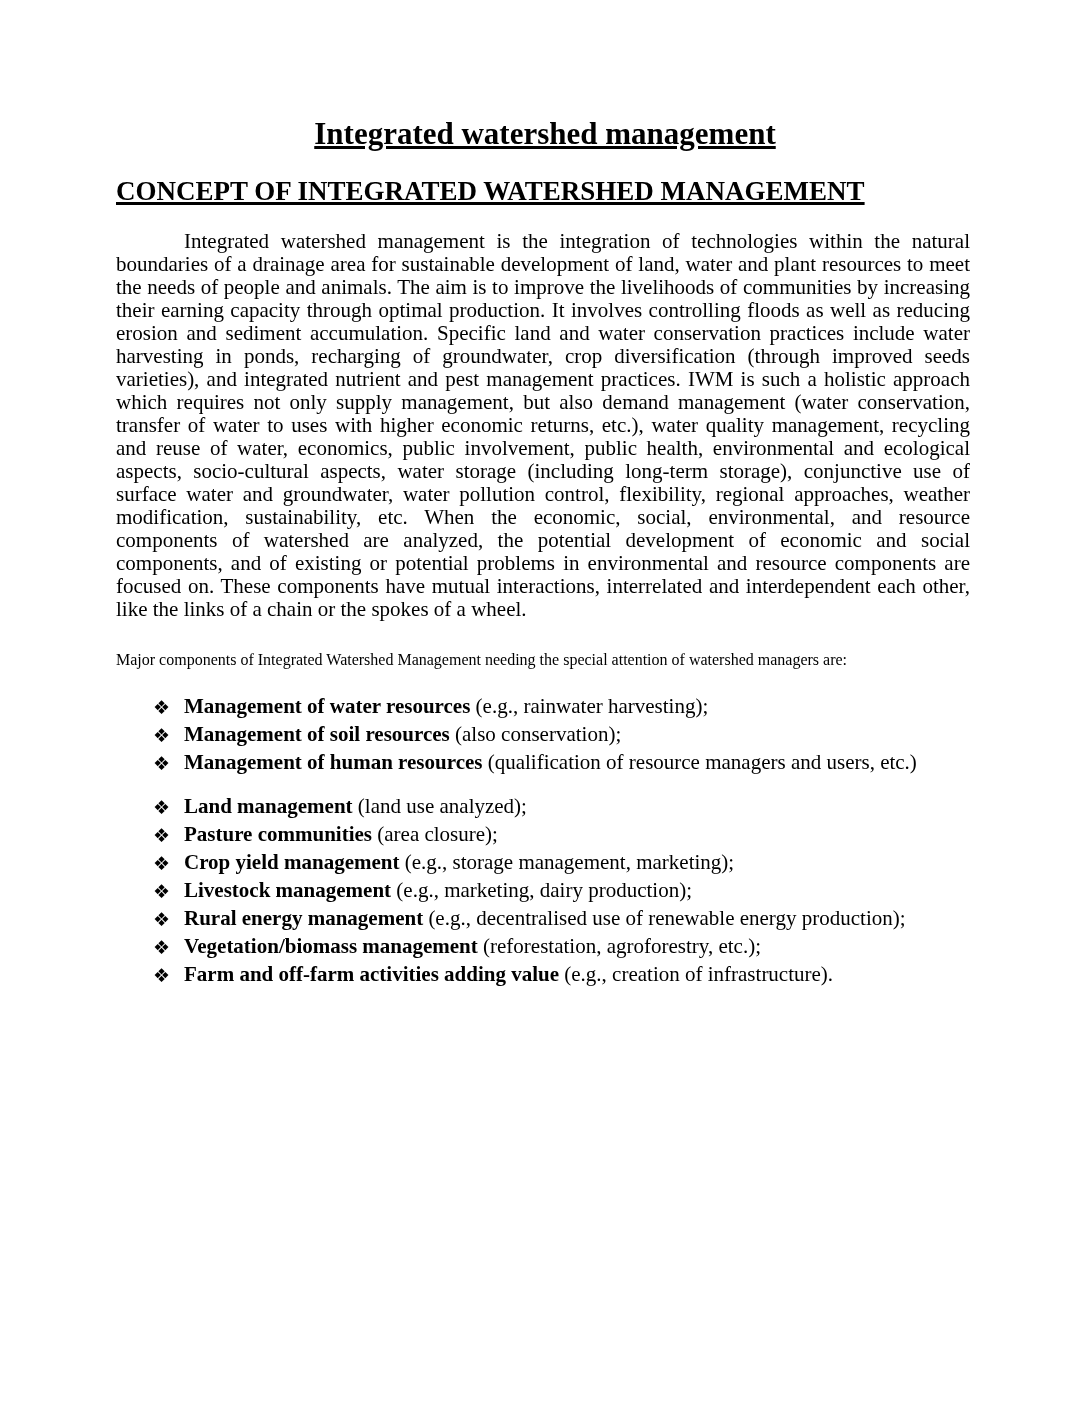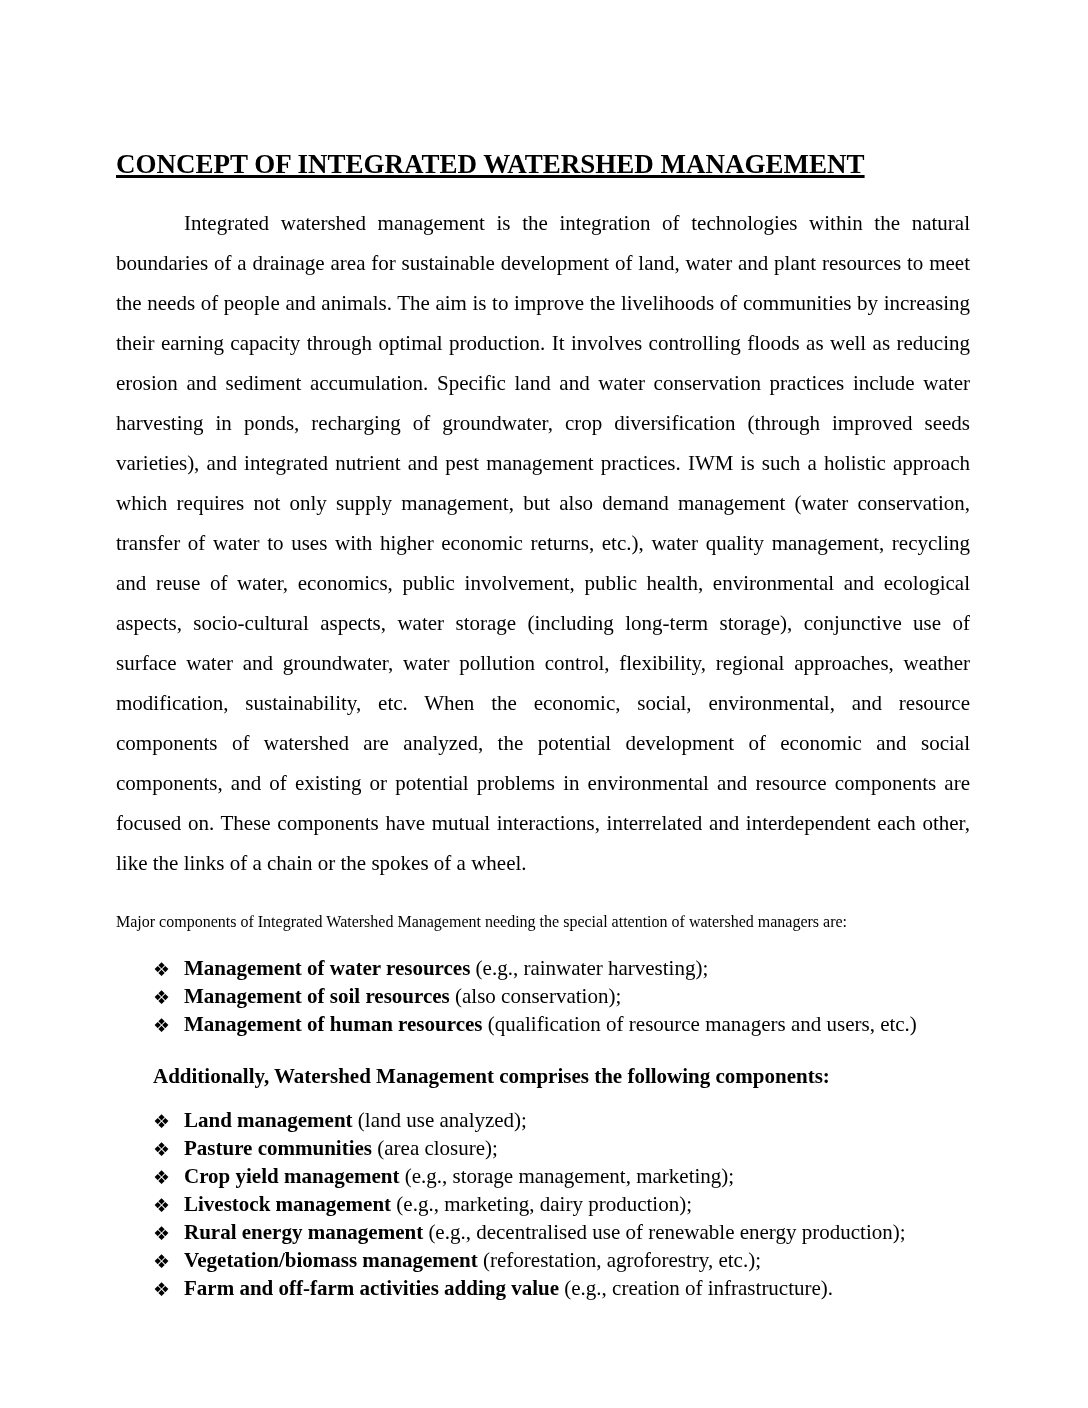--- a/index.html
+++ b/index.html
@@ -28,26 +28,26 @@
     text-decoration-thickness: 2.5px;
   }
   .section-heading {
     margin: 0;
     font-size: 27px;
     line-height: 34px;
     font-weight: bold;
     text-decoration: underline;
     text-decoration-thickness: 3px;
   }
-  .heading-concept { margin-top: 33px; }
+  .heading-concept { margin-top: 20px; }
   .heading-components { margin-top: 55px; }
   .body-paragraph {
     margin: 22px 4px 0 0;
     font-size: 21px;
-    line-height: 40px;
+    line-height: 23px;
     text-align: justify;
     text-indent: 68px;
   }
   .intro-paragraph {
     margin: 24px 0 0 0;
     font-size: 16px;
     line-height: 29px;
     text-align: justify;
   }
   .bullet-list { margin-top: 18px; }
@@ -72,20 +72,21 @@
     font-size: 21px;
     line-height: 28px;
     font-weight: bold;
   }
 </style>
 </head>
 <body>
 
 <div class="page">
 
+  <h1 class="doc-title">Integrated watershed management</h1>
 
   <h2 class="section-heading heading-concept">CONCEPT OF INTEGRATED WATERSHED MANAGEMENT</h2>
 
   <p class="body-paragraph">Integrated watershed management is the integration of technologies within the natural boundaries of a drainage area for sustainable development of land, water and plant resources to meet the needs of people and animals. The aim is to improve the livelihoods of communities by increasing their earning capacity through optimal production. It involves controlling floods as well as reducing erosion and sediment accumulation. Specific land and water conservation practices include water harvesting in ponds, recharging of groundwater, crop diversification (through improved seeds varieties), and integrated nutrient and pest management practices. IWM is such a holistic approach which requires not only supply management, but also demand management (water conservation, transfer of water to uses with higher economic returns, etc.), water quality management, recycling and reuse of water, economics, public involvement, public health, environmental and ecological aspects, socio-cultural aspects, water storage (including long-term storage), conjunctive use of surface water and groundwater, water pollution control, flexibility, regional approaches, weather modification, sustainability, etc. When the economic, social, environmental, and resource components of watershed are analyzed, the potential development of economic and social components, and of existing or potential problems in environmental and resource components are focused on. These components have mutual interactions, interrelated and interdependent each other, like the links of a chain or the spokes of a wheel.</p>
 
 
   <p class="intro-paragraph">Major components of Integrated Watershed Management needing the special attention of watershed managers are:</p>
 
   <div class="bullet-list">
     <div class="bullet-row">
@@ -95,21 +96,20 @@
     <div class="bullet-row">
       <span class="bullet-glyph">❖</span>
       <span class="bold-lead">Management of soil resources</span><span> (also conservation);</span>
     </div>
     <div class="bullet-row">
       <span class="bullet-glyph">❖</span>
       <span class="bold-lead">Management of human resources</span><span> (qualification of resource managers and users, etc.)</span>
     </div>
   </div>
 
-  <p class="additional-label">Additionally, Watershed Management comprises the following components:</p>
 
   <div class="bullet-list bullet-list-second">
     <div class="bullet-row">
       <span class="bullet-glyph">❖</span>
       <span class="bold-lead">Land management</span><span> (land use analyzed);</span>
     </div>
     <div class="bullet-row">
       <span class="bullet-glyph">❖</span>
       <span class="bold-lead">Pasture communities</span><span> (area closure);</span>
     </div>

